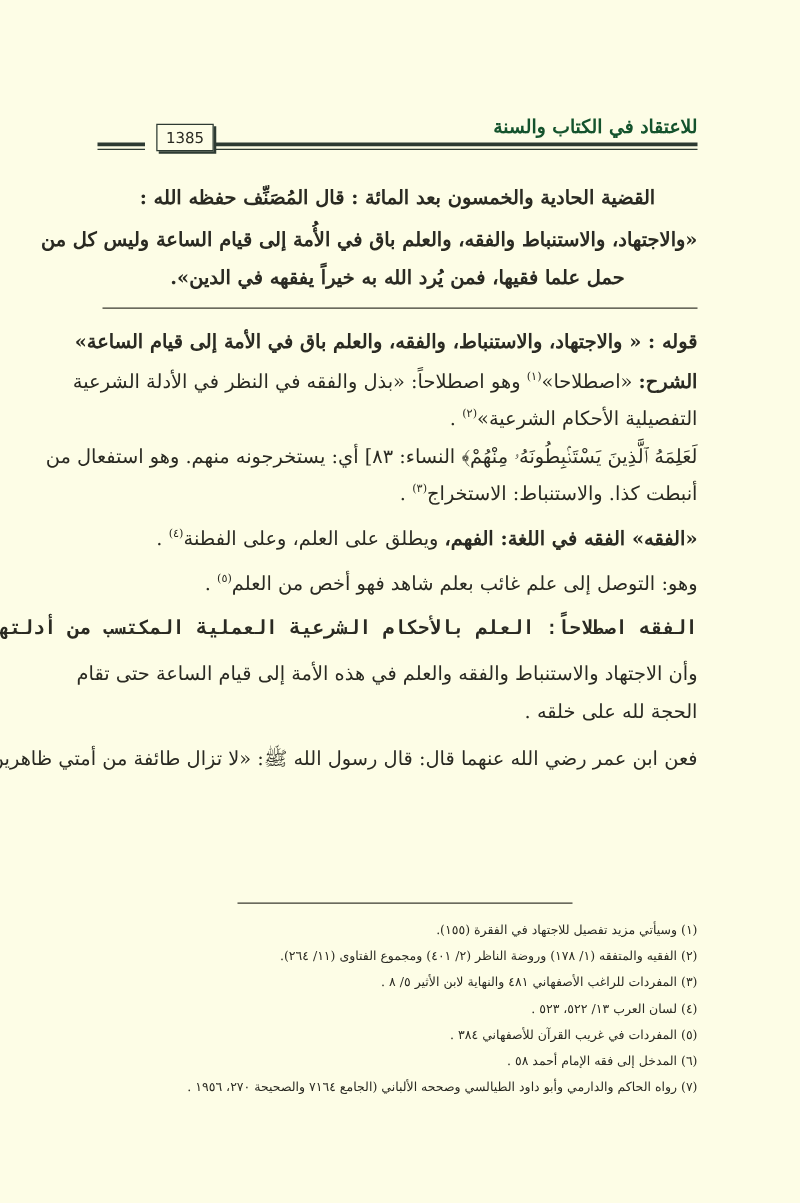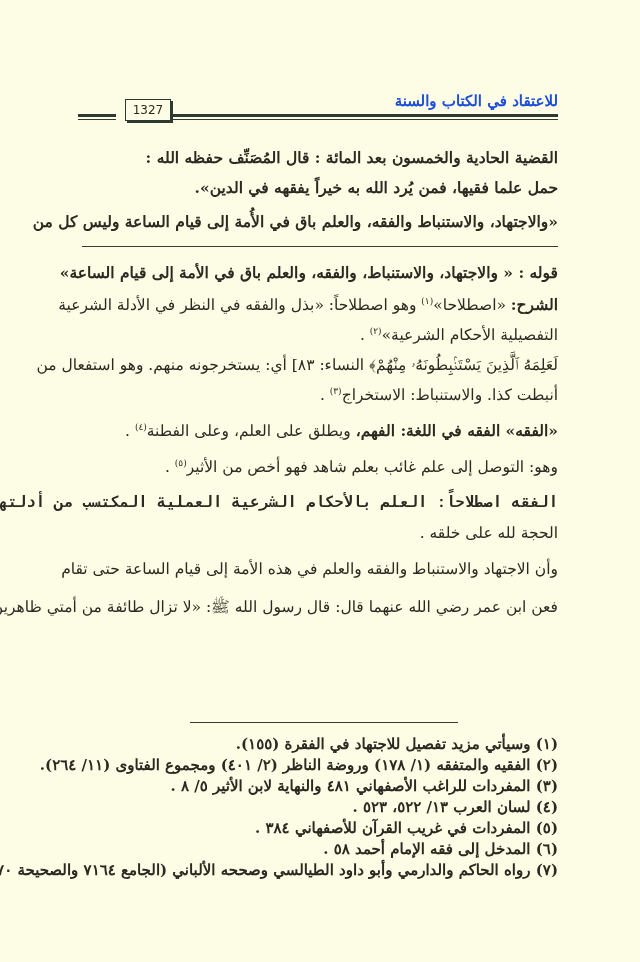--- a/index.html
+++ b/index.html
@@ -9,21 +9,21 @@
     font-family:"DejaVu Serif", serif;
     color:#2a2a22;
     position:relative;
   }
   .page { position:absolute; left:0; top:0; width:640px; height:962px; }
   .rtl { direction:rtl; text-align:right; }
 
   
   .header-title {
     position:absolute; right:82px; top:92px;
-    font-size:15px; font-weight:bold; color:#1d4ed8;
+    font-size:15px; font-weight:bold; color:#14532d;
   }
   .rule-main {
     position:absolute; left:128px; right:82px; top:114px; height:6px;
     border-top:3px solid #2d3a32; border-bottom:1.5px solid #2d3a32;
     box-sizing:border-box;
   }
   .rule-left {
     position:absolute; left:78px; width:38px; top:114px; height:6px;
     border-top:3px solid #2d3a32; border-bottom:1.5px solid #2d3a32;
     box-sizing:border-box;
@@ -31,49 +31,49 @@
   .page-box {
     position:absolute; left:125px; top:99px; width:44px; height:20px;
     border:1.5px solid #2d3a32; background:#fdfde6;
     box-shadow:2px 2px 0 #2d3a32;
     font-size:12px; text-align:center; line-height:20px;
     font-family:"DejaVu Sans", sans-serif;
   }
 
   .block { position:absolute; left:78px; right:82px; }
   .line { font-size:15.5px; line-height:30px; white-space:nowrap; }
-  .b { font-weight:bold; }
+  .b { font-weight:bold;text-align:center; }
   .just { text-align:justify; text-align-last:justify; }
   sup { font-size:9px; vertical-align:super; line-height:0; }
 
   .divider {
     position:absolute; left:82px; right:82px; height:0;
     border-top:1.5px solid #3a3a30;
   }
   .fn-rule {
     position:absolute; left:190px; width:268px; height:0;
     border-top:1px solid #3a3a30;
   }
-  .fn { font-size:15px; line-height:21px; white-space:nowrap;font-weight:bold; }
+  .fn { font-size:10px; line-height:21px; white-space:nowrap; }
   .quran { font-family:"DejaVu Serif", serif; }
 </style>
 </head>
 <body>
 
 <div class="page">
 
   <div class="header-title rtl">للاعتقاد في الكتاب والسنة</div>
   <div class="rule-main"></div>
   <div class="rule-left"></div>
-  <div class="page-box">1327</div>
+  <div class="page-box">1385</div>
 
   <div class="block rtl" style="top:143px;">
     <div class="line b">القضية الحادية والخمسون بعد المائة : قال المُصَنِّف حفظه الله :</div>
+    <div class="line b just" style="margin-top:4px;">«والاجتهاد، والاستنباط والفقه، والعلم باق في الأُمة إلى قيام الساعة وليس كل من</div>
     <div class="line b">حمل علما فقيها، فمن يُرد الله به خيراً يفقهه في الدين».</div>
-    <div class="line b just" style="margin-top:4px;">«والاجتهاد، والاستنباط والفقه، والعلم باق في الأُمة إلى قيام الساعة وليس كل من</div>
   </div>
 
   <div class="divider" style="top:246px;"></div>
 
   <div class="block rtl" style="top:258px;">
     <div class="line b">قوله : « والاجتهاد، والاستنباط، والفقه، والعلم باق في الأمة إلى قيام الساعة»</div>
 
     <div class="line just" style="margin-top:2px;">
       <span class="b">الشرح:</span>
       <span>«اصطلاحا»</span><sup>(١)</sup>
@@ -89,28 +89,28 @@
     </div>
     <div class="line">
       <span>أنبطت كذا. والاستنباط: الاستخراج</span><sup>(٣)</sup> .
     </div>
 
     <div class="line" style="margin-top:6px;">
       <span class="b">«الفقه» الفقه في اللغة: الفهم،</span>
       <span>ويطلق على العلم، وعلى الفطنة</span><sup>(٤)</sup> .
     </div>
     <div class="line" style="margin-top:6px;">
-      <span>وهو: التوصل إلى علم غائب بعلم شاهد فهو أخص من الأثير</span><sup>(٥)</sup> .
+      <span>وهو: التوصل إلى علم غائب بعلم شاهد فهو أخص من العلم</span><sup>(٥)</sup> .
     </div>
     <div class="line b" style="margin-top:6px;font-family:Liberation Mono, monospace;">
       <span>الفقه اصطلاحاً: العلم بالأحكام الشرعية العملية المكتسب من أدلتها التفصيلية</span><sup>(٦)</sup> .
     </div>
 
+    <div class="line just" style="margin-top:6px;">وأن الاجتهاد والاستنباط والفقه والعلم في هذه الأمة إلى قيام الساعة حتى تقام</div>
     <div class="line">الحجة لله على خلقه .</div>
-    <div class="line just" style="margin-top:6px;">وأن الاجتهاد والاستنباط والفقه والعلم في هذه الأمة إلى قيام الساعة حتى تقام</div>
 
     <div class="line just" style="margin-top:8px;">فعن ابن عمر رضي الله عنهما قال: قال رسول الله ﷺ: «لا تزال طائفة من أمتي ظاهرين على</div>
   </div>
 
   <div class="fn-rule" style="top:722px;"></div>
 
   <div class="block rtl" style="top:734px;">
     <div class="fn">(١) وسيأتي مزيد تفصيل للاجتهاد في الفقرة (١٥٥).</div>
     <div class="fn">(٢) الفقيه والمتفقه (١/ ١٧٨) وروضة الناظر (٢/ ٤٠١) ومجموع الفتاوى (١١/ ٢٦٤).</div>
     <div class="fn">(٣) المفردات للراغب الأصفهاني ٤٨١ والنهاية لابن الأثير ٥/ ٨ .</div>

